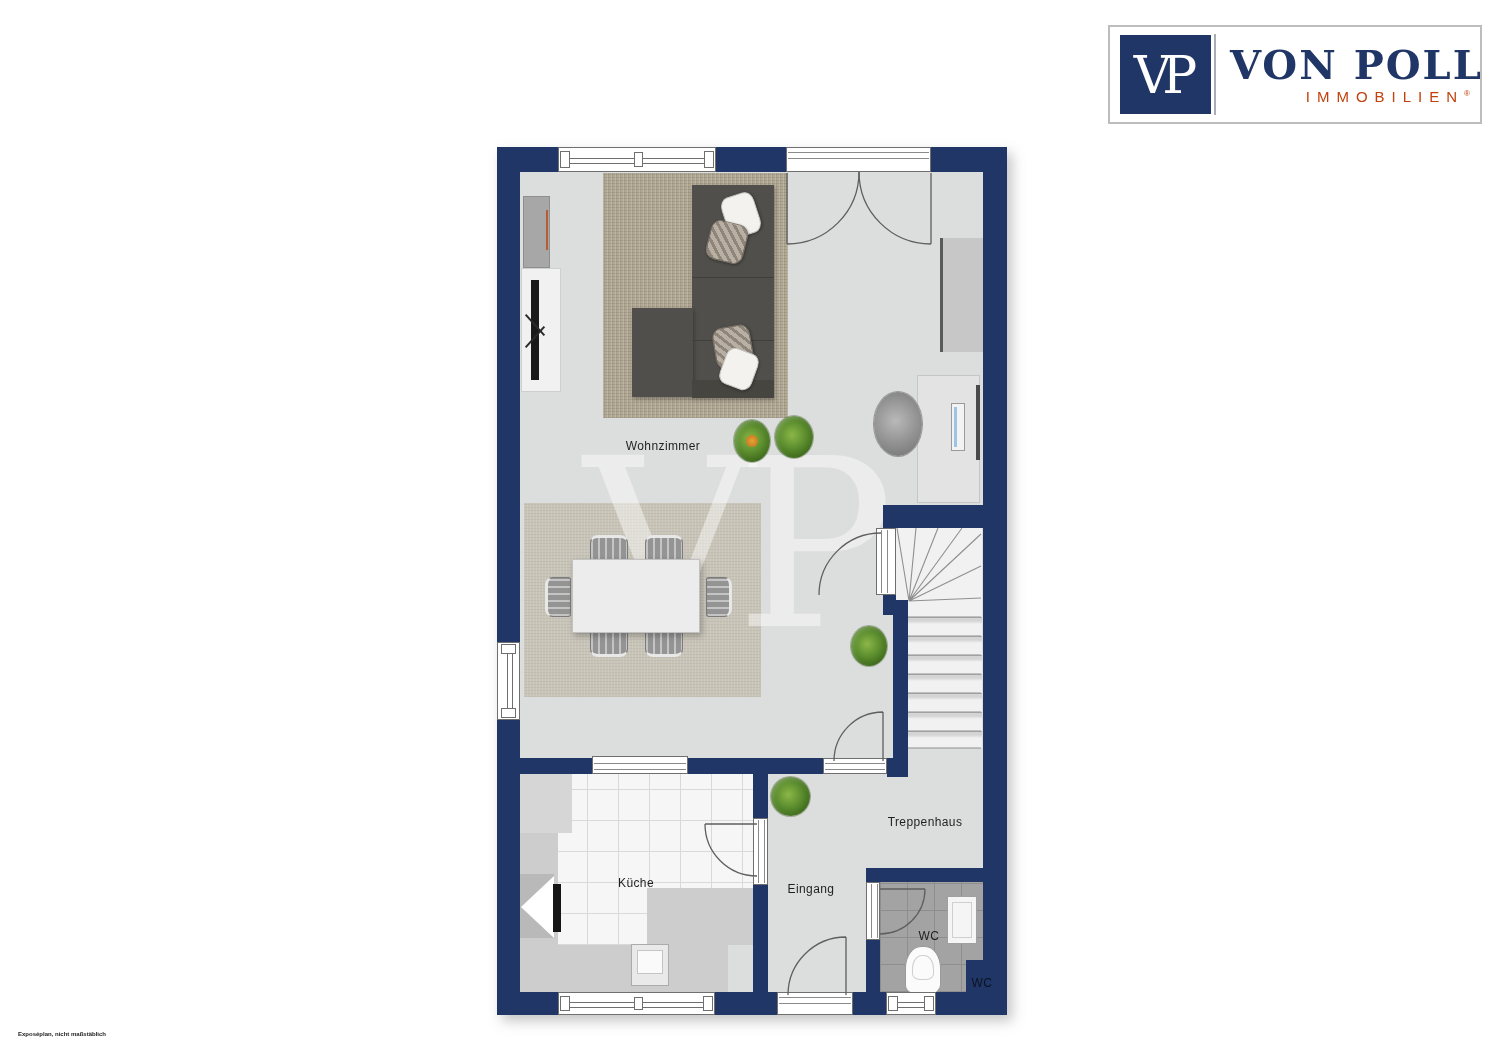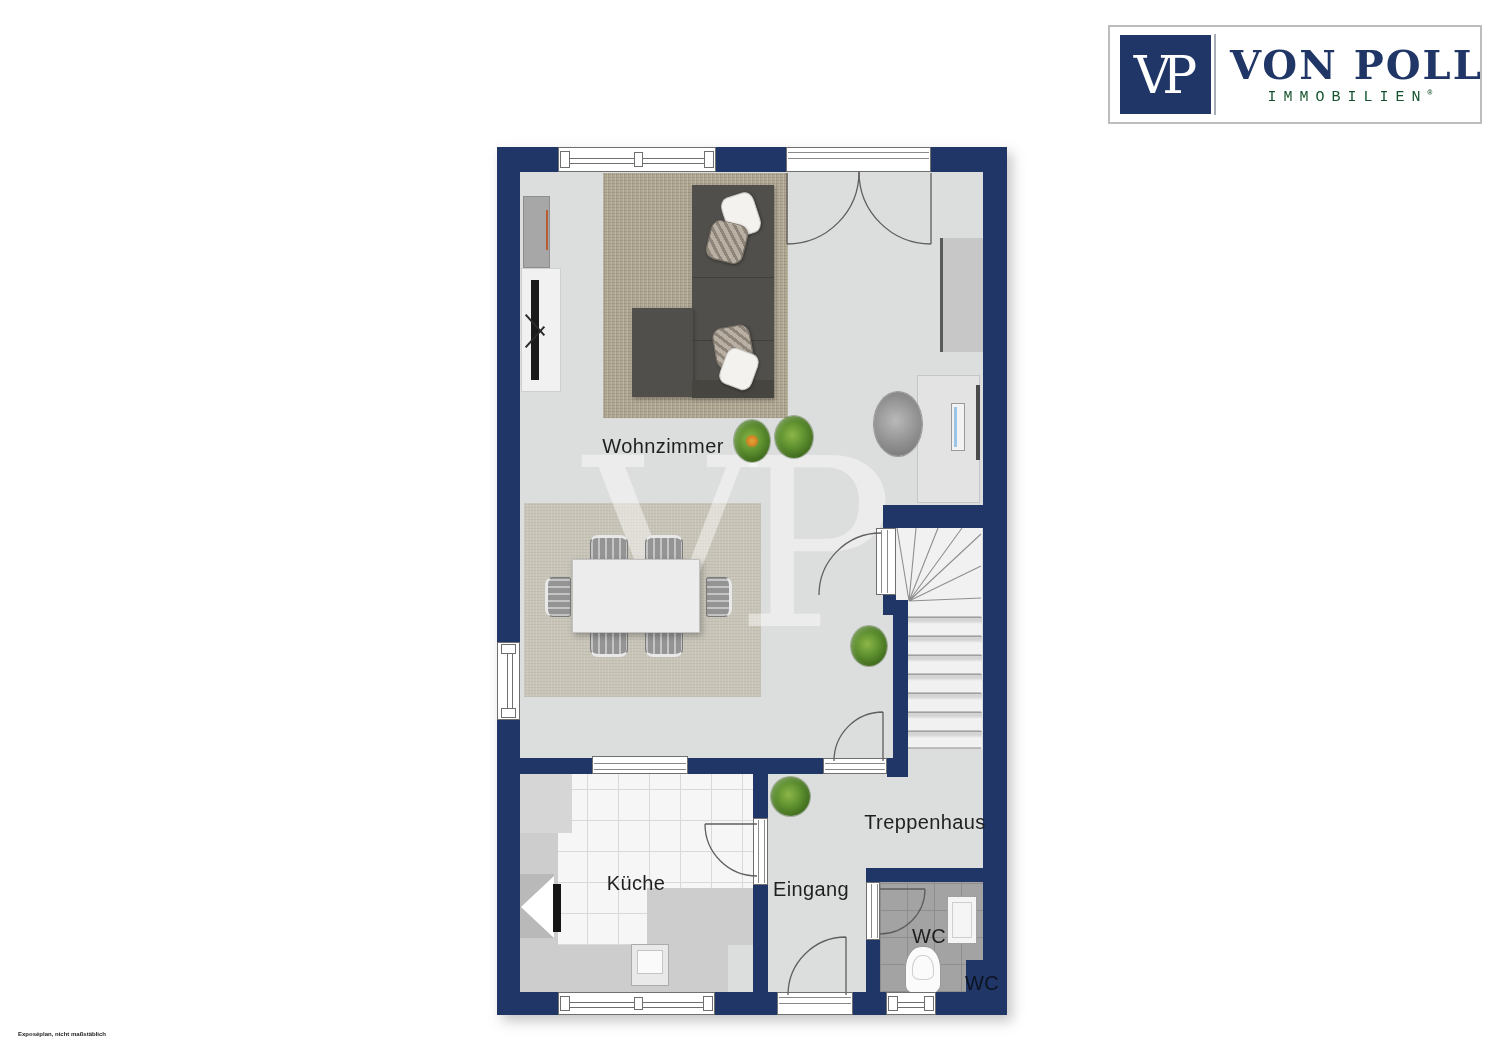--- a/index.html
+++ b/index.html
@@ -79,41 +79,41 @@
   .office-chair{position:absolute;z-index:5;border-radius:50%;
     background:radial-gradient(circle at 45% 45%, #b9b9b9 0%, #8f8f8f 55%, #6f6f6f 100%);
     box-shadow:0 0 0 1px rgba(80,80,80,.5);}
   .toilet{position:absolute;background:#fbfbfb;border:1px solid #9a9a9a;z-index:5;
     border-radius:16px 16px 12px 12px / 22px 22px 10px 10px;}
   .toilet::after{content:"";position:absolute;left:6px;right:6px;top:8px;bottom:14px;
     border:1px solid #cfcfcf;border-radius:10px 10px 8px 8px / 14px 14px 6px 6px;}
   .sink{position:absolute;background:#f5f5f5;border:1px solid #a0a0a0;z-index:5;}
   .sink::after{content:"";position:absolute;left:4px;right:4px;top:5px;bottom:5px;border:1px solid #cfcfcf;}
   
-  .room-label{position:absolute;z-index:9;font-size:20px;color:#1f1f1f;letter-spacing:.4px;
+  .room-label{position:absolute;z-index:9;font-size:12px;color:#1f1f1f;letter-spacing:.4px;
     transform:translate(-50%,-50%);white-space:nowrap;}
   .room-label.on-wall{color:#0c1322;}
   .watermark{position:absolute;left:575px;top:420px;width:310px;height:250px;z-index:3;
     font-family:"DejaVu Serif","Liberation Serif",serif;font-size:235px;line-height:250px;
     color:rgba(255,255,255,.45);letter-spacing:-18px;text-align:center;user-select:none;}
   
   .overlay-svg{position:absolute;left:0;top:0;z-index:8;}
   
   .logo-box{position:absolute;left:1108px;top:25px;width:370px;height:95px;background:#fff;
     border:2px solid #bdbdbd;z-index:10;}
   .logo-square{position:absolute;left:10px;top:8px;width:82px;height:79px;background:#203666;
     color:#fff;display:flex;align-items:center;justify-content:center;
     font-family:"DejaVu Serif","Liberation Serif",serif;font-size:52px;letter-spacing:-9px;
     padding-right:9px;}
   .logo-divider{position:absolute;left:104px;top:7px;width:2px;height:81px;background:#a9aeb6;}
   .logo-brand{position:absolute;left:120px;top:14px;width:240px;
     font-family:"DejaVu Serif","Liberation Serif",serif;font-weight:700;font-size:40px;
     color:#203666;letter-spacing:2px;white-space:nowrap;}
-  .logo-sub{position:absolute;left:120px;top:61px;width:240px;text-align:center;
-    font-size:15px;color:#14532d;letter-spacing:7px;white-space:nowrap;font-family:Liberation Mono, monospace;}
+  .logo-sub{position:absolute;left:120px;top:61px;width:240px;text-align:right;
+    font-size:15px;color:#c2410c;letter-spacing:7px;white-space:nowrap;}
   .logo-sub sup{font-size:8px;letter-spacing:0;}
   .disclaimer{position:absolute;left:18px;top:1031px;font-size:6px;font-weight:700;color:#222;z-index:10;}
 </style>
 </head>
 <body>
 
 <div class="plan-shadow"></div>
 <div class="floor"></div>
 
 <div class="rug-living"></div>

